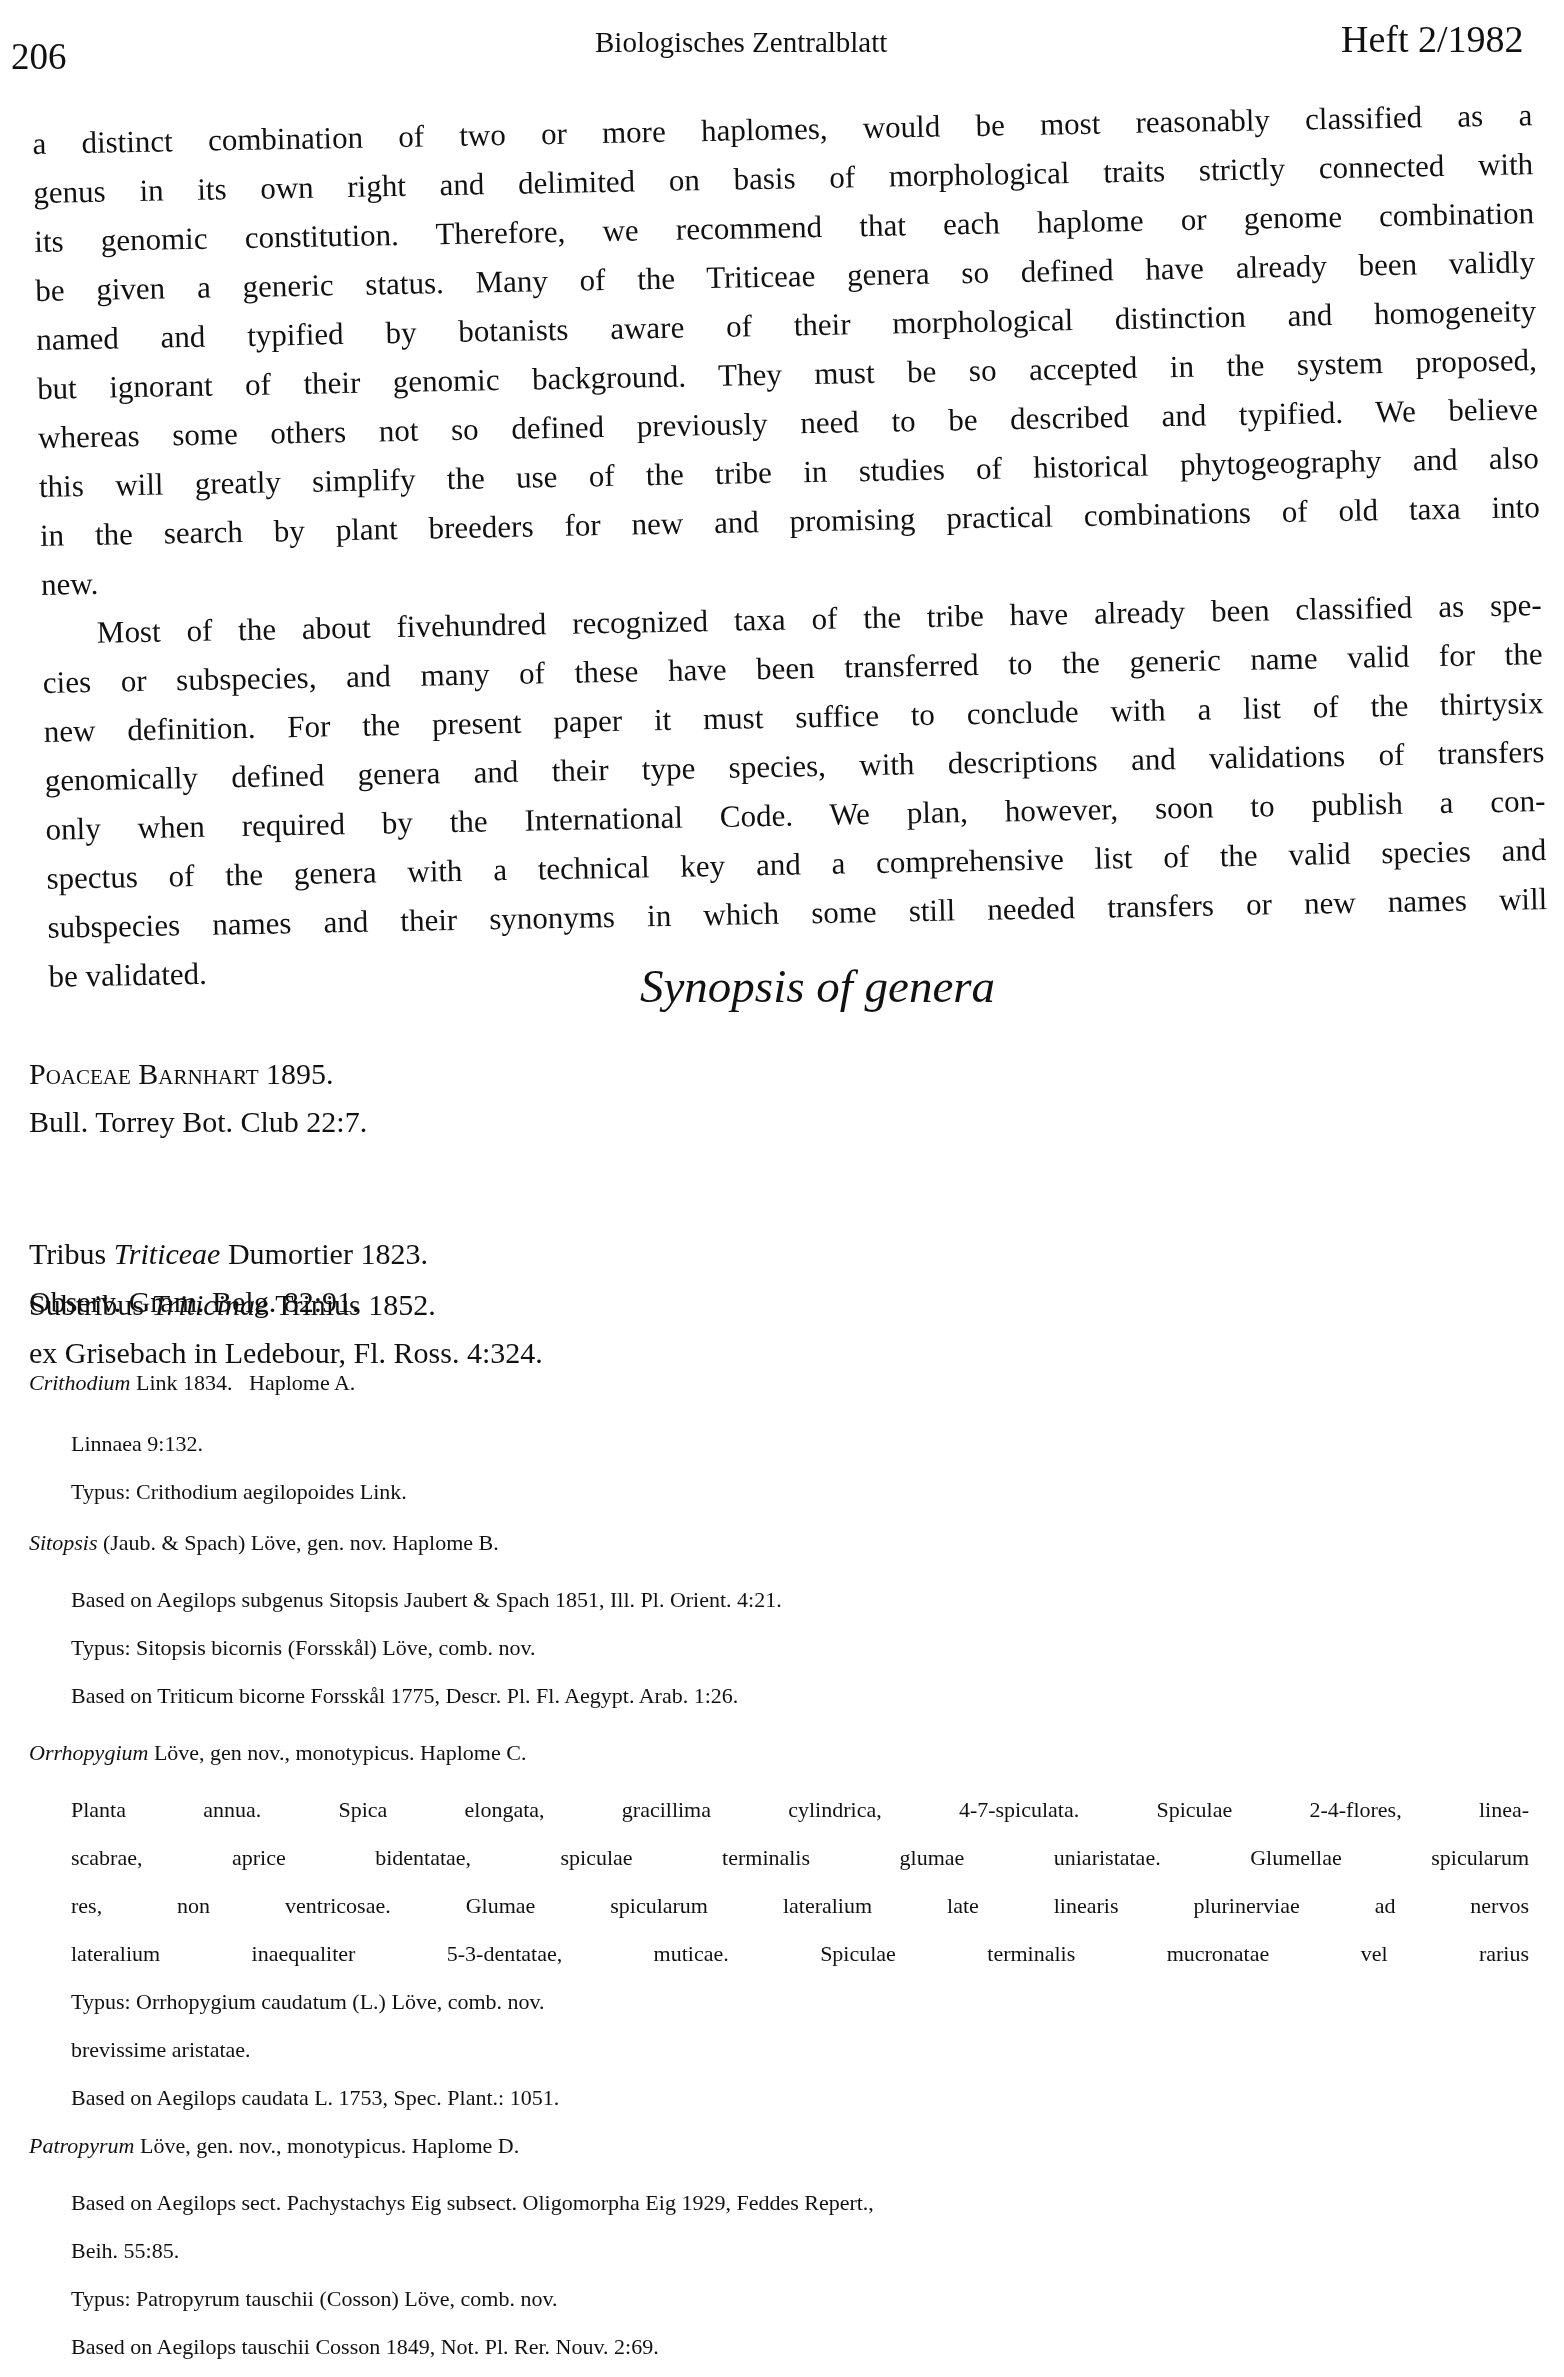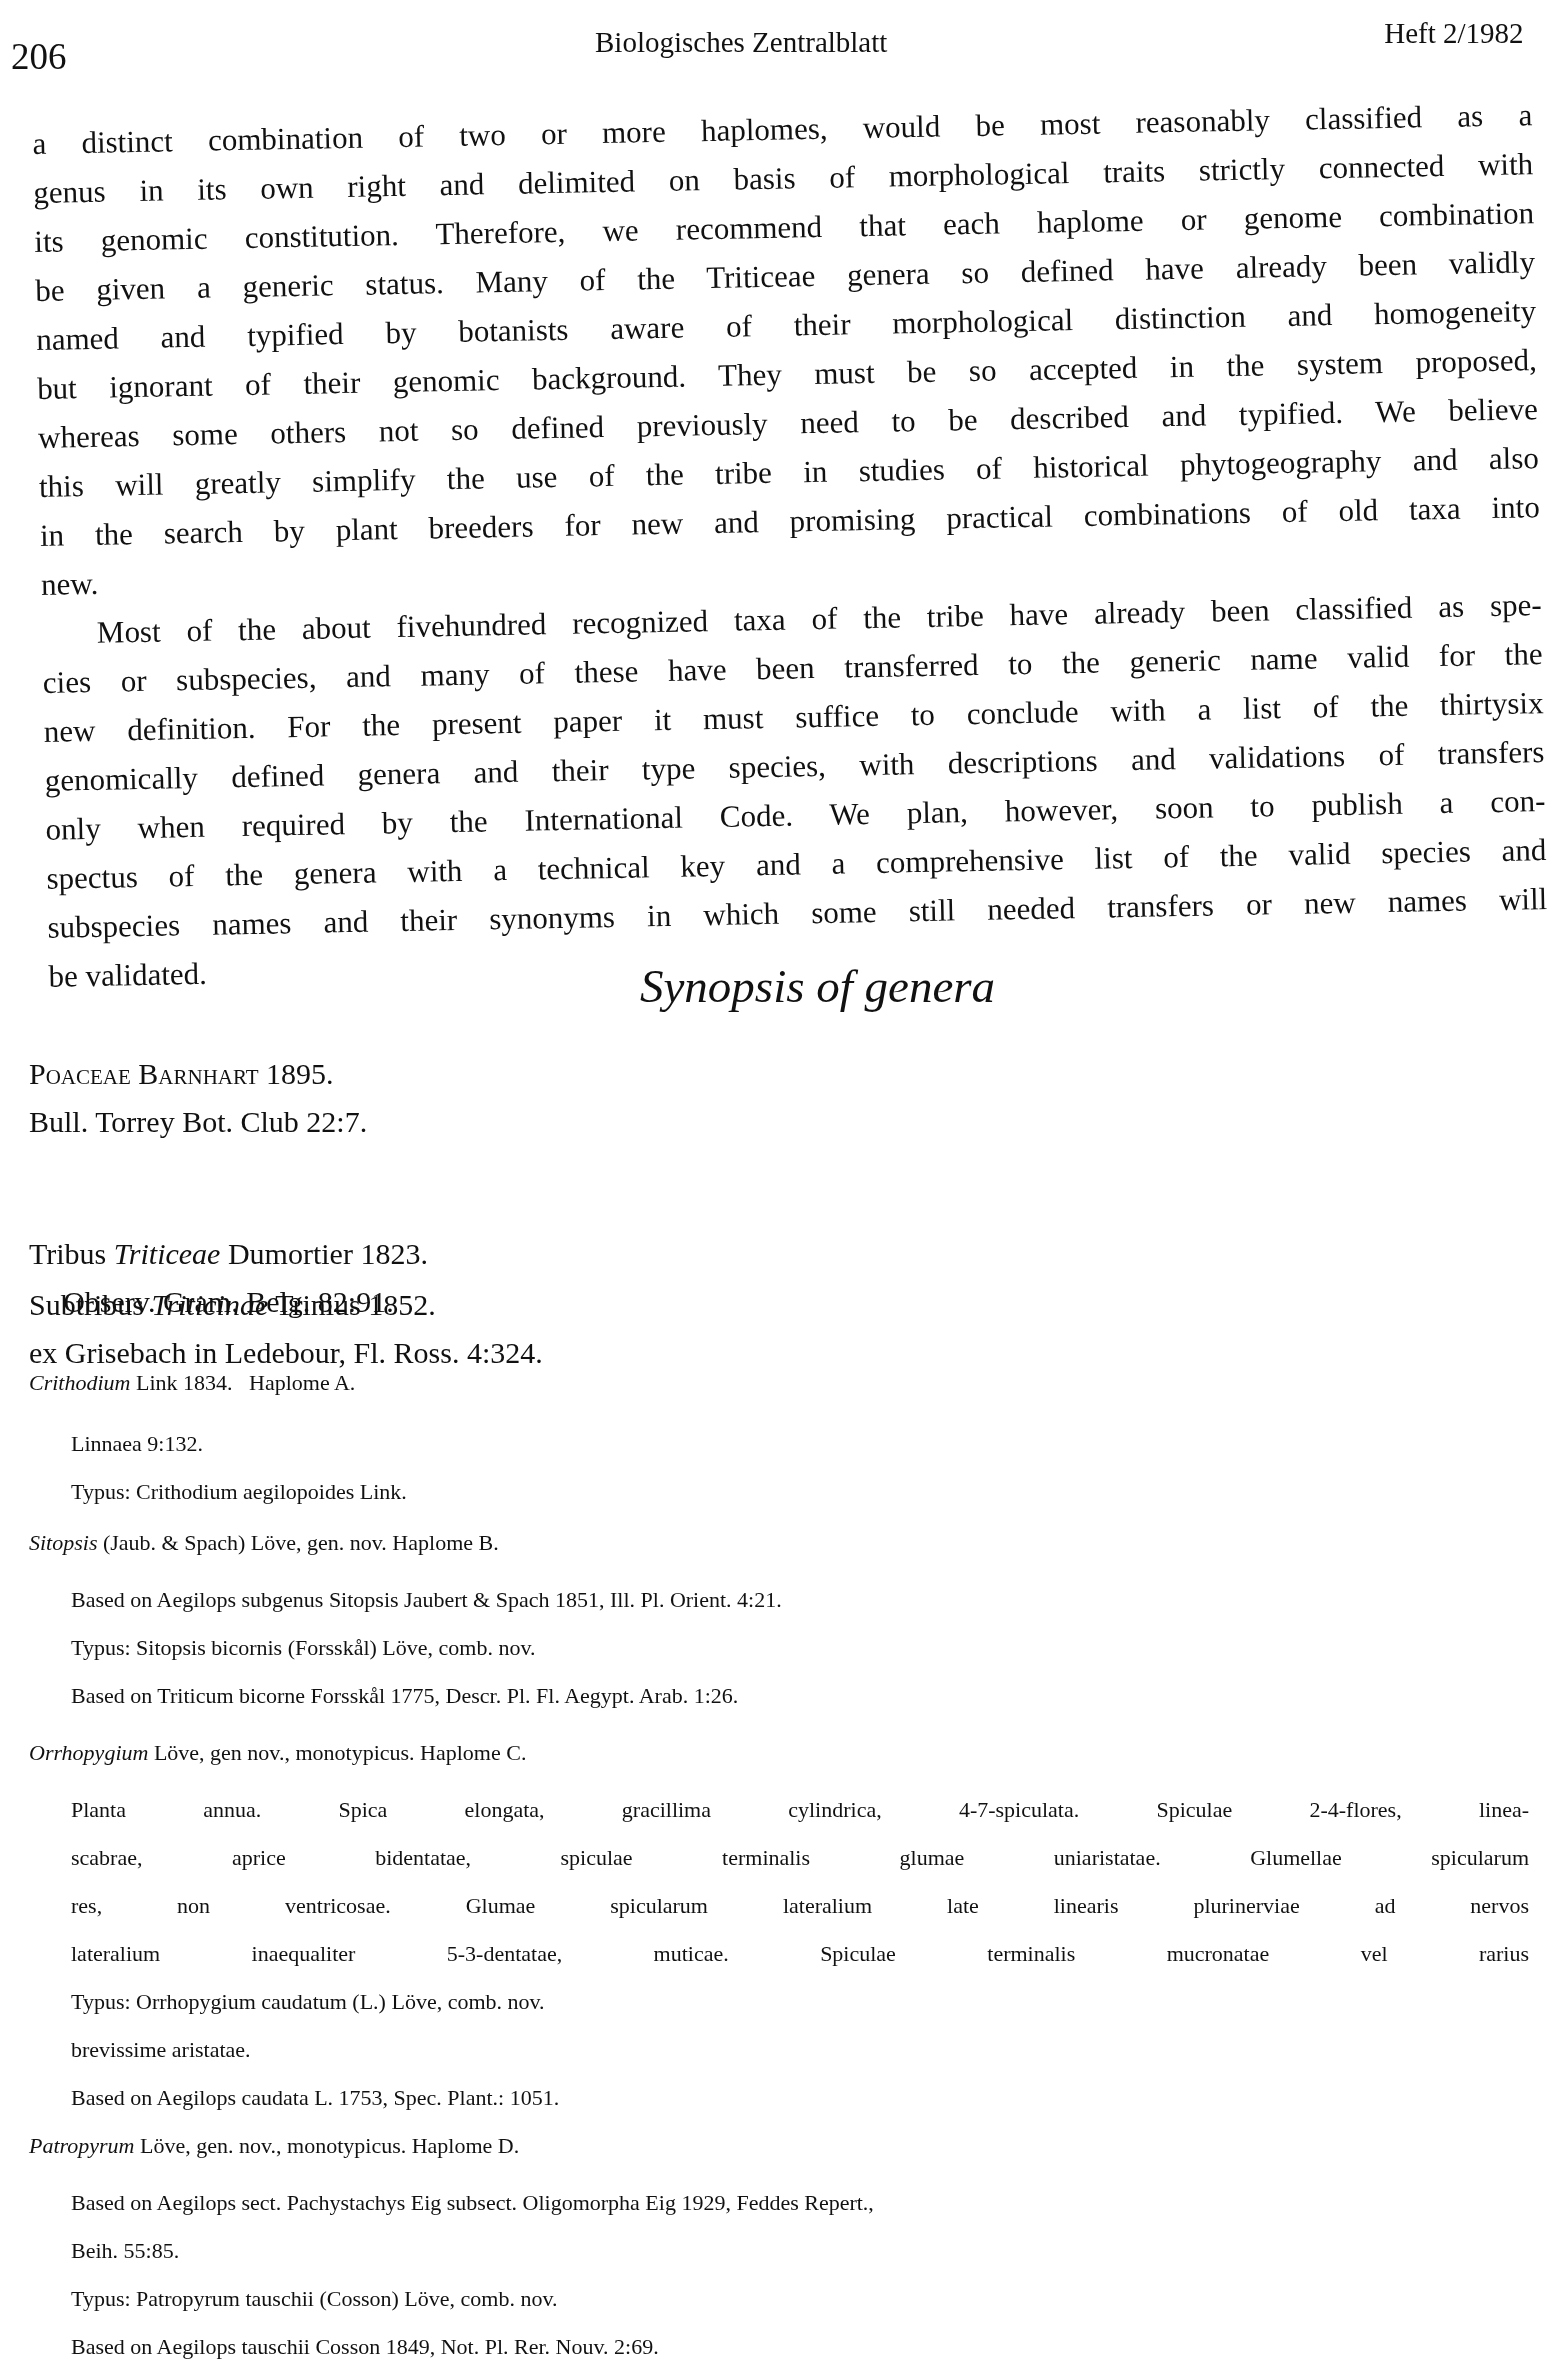--- a/index.html
+++ b/index.html
@@ -4,37 +4,37 @@
 <style>
   html, body { margin: 0; padding: 0; background: #ffffff; }
   body {
     width: 1564px; height: 2377px; position: relative; overflow: hidden;
     font-family: "Liberation Serif", "DejaVu Serif", serif;
     color: #111111;
   }
   .header { position: absolute; left: 0; top: 0; width: 1551px; height: 91px; }
   .page-num { position: absolute; left: 11px; top: 35px; font-size: 37px; }
   .running-head { position: absolute; left: 595px; top: 25.6px; font-size: 29px; }
-  .issue { position: absolute; right: 27.4px; top: 16.5px; font-size: 29px; }
+  .issue { position: absolute; right: 27.4px; top: 16.5px; font-size: 38px; }
 
   .body-text {
     position: absolute; left: 32px; top: 119px; width: 1500px;
     font-size: 31px; line-height: 49px; text-align: justify;
     transform: rotate(-1.1deg); transform-origin: left top;
   }
   .body-text p { margin: 0; }
   .body-text .line { display: block; text-align: justify; text-align-last: justify; white-space: nowrap; }
   .body-text .line.last { text-align-last: left; }
 
   .synopsis-title {
     position: absolute; left: 640px; top: 959px; font-size: 47px; font-style: italic;
   }
 
   .taxon-block { position: absolute; left: 29px; font-size: 30px; line-height: 48px; }
-  .taxon-block .ref { margin-left: 0; text-align: center; }
+  .taxon-block .ref { margin-left: 0; }
   .sc { font-variant: small-caps; }
   .it { font-style: italic; }
 
   .genus { position: absolute; left: 29px; font-size: 22px; line-height: 48px; width: 1500px; }
   .genus .head { display: block; }
   .genus .detail { display: block; padding-left: 42px; }
   .genus .detail.just { text-align: justify; text-align-last: justify; white-space: nowrap; }
   .genus .detail.plain { white-space: nowrap; }
 </style>
 </head>

